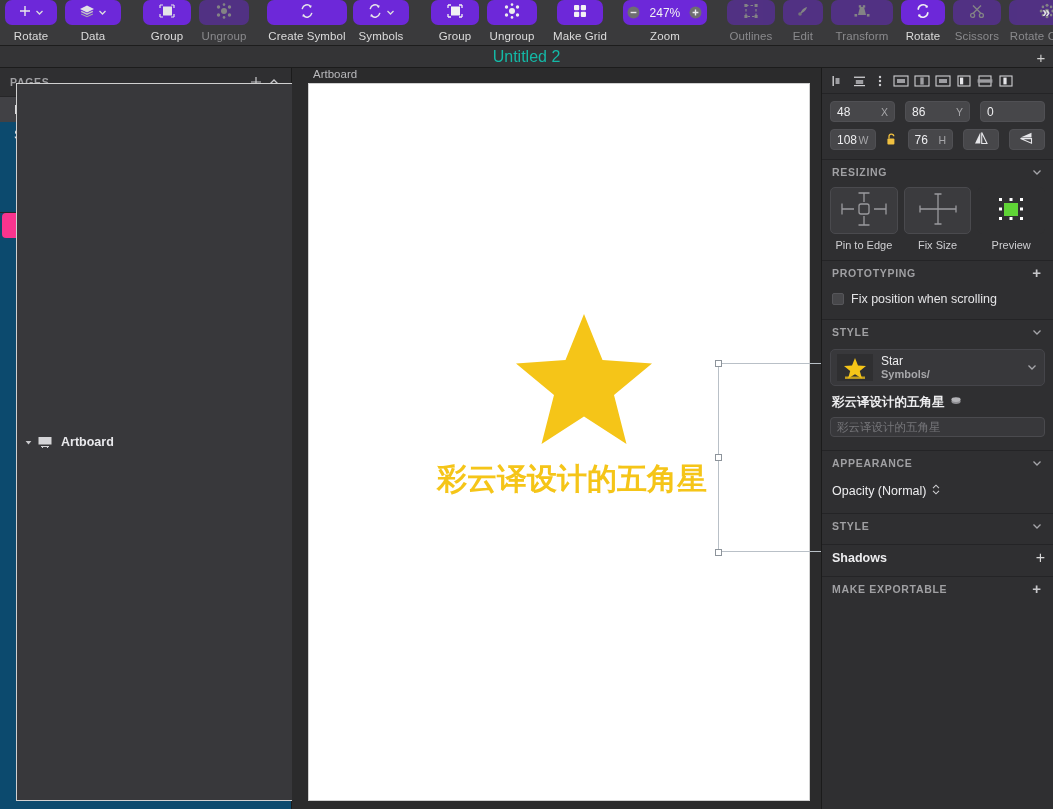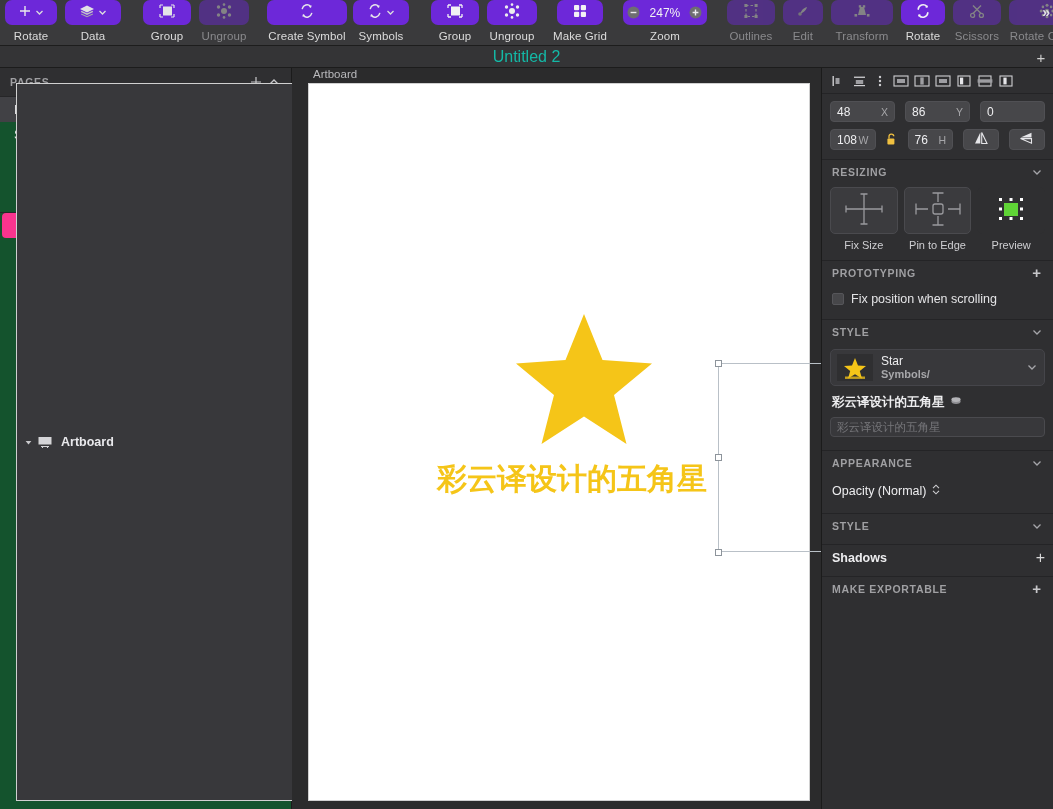--- a/index.html
+++ b/index.html
@@ -52,21 +52,21 @@
   }
   .titlebar .title{font-size:16px;color:#14b8a6;}
   .titlebar .plus-right{
     position:absolute;right:4px;top:3px;width:16px;height:16px;
     display:flex;align-items:center;justify-content:center;color:#cfcfcf;font-size:15px;line-height:1;
   }
 
   
   .sidebar{
     position:absolute;left:0;top:68px;width:292px;height:741px;
-    background:#14532d;border-right:1px solid #1b1b1b;
+    background:#0c4a6e;border-right:1px solid #1b1b1b;
     box-sizing:border-box;
   }
   .pages-head{
     height:28px;display:flex;align-items:center;
     padding:0 8px 0 10px;
     border-bottom:1px solid #262628;
     background:#2f2f31;
   }
   .pages-head .ttl{
     font-size:10.5px;letter-spacing:.7px;color:#a0a0a3;font-weight:bold;flex:1;
@@ -667,40 +667,40 @@
         <svg width="12" height="12" viewBox="0 0 12 12">
             <path d="M2.5 4.5L6 8l3.5-3.5" stroke="#a6a6aa" stroke-width="1.3" fill="none"></path>
           </svg>
       </span>
     </div>
     <div class="resizing">
       <div class="rcell">
         <div class="rbox">
           <span>
             <svg width="56" height="40" viewBox="0 0 56 40">
+              <rect x="23" y="15" width="10" height="10" rx="2" fill="none" stroke="#9a9a9e" stroke-width="1.3"></rect>
               <g stroke="#9a9a9e" stroke-width="1.3" fill="none">
-                <path d="M28 5v30M10 20h36M24.5 5h7M24.5 35h7M10 16.5v7M46 16.5v7"></path>
+                <path d="M28 4v9M22.5 4h11M28 36v-9M22.5 36h11M6 20h12M6 14.5v11M50 20H38M50 14.5v11"></path>
               </g>
             </svg>
           </span>
         </div>
-        <div class="rlabel">Fix Size</div>
+        <div class="rlabel">Pin to Edge</div>
       </div>
       <div class="rcell">
         <div class="rbox">
           <span>
             <svg width="56" height="40" viewBox="0 0 56 40">
-              <rect x="23" y="15" width="10" height="10" rx="2" fill="none" stroke="#9a9a9e" stroke-width="1.3"></rect>
               <g stroke="#9a9a9e" stroke-width="1.3" fill="none">
-                <path d="M28 4v9M22.5 4h11M28 36v-9M22.5 36h11M6 20h12M6 14.5v11M50 20H38M50 14.5v11"></path>
+                <path d="M28 5v30M10 20h36M24.5 5h7M24.5 35h7M10 16.5v7M46 16.5v7"></path>
               </g>
             </svg>
           </span>
         </div>
-        <div class="rlabel">Pin to Edge</div>
+        <div class="rlabel">Fix Size</div>
       </div>
       <div class="rcell">
         <div class="rbox plain">
           <span>
             <svg width="46" height="36" viewBox="0 0 46 36">
               <rect x="16" y="12" width="14" height="13" fill="#5fd336"></rect>
               <g fill="#ffffff">
                 <rect x="11" y="7" width="3" height="3"></rect>
                   <rect x="21.5" y="7" width="3" height="3"></rect>
                   <rect x="32" y="7" width="3" height="3"></rect>

